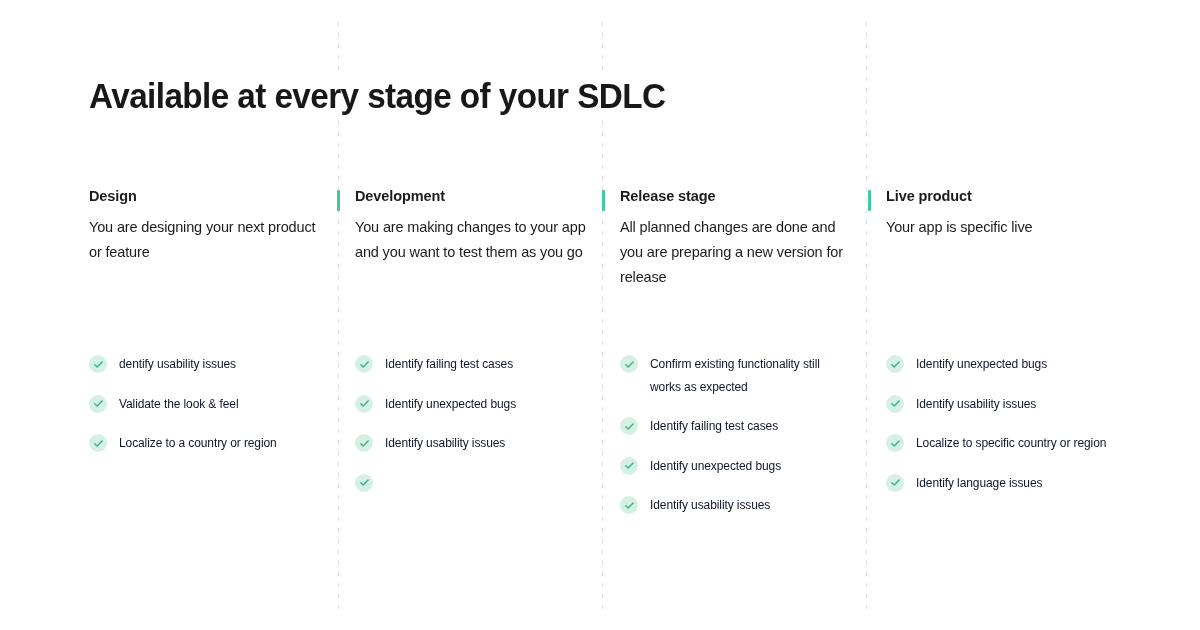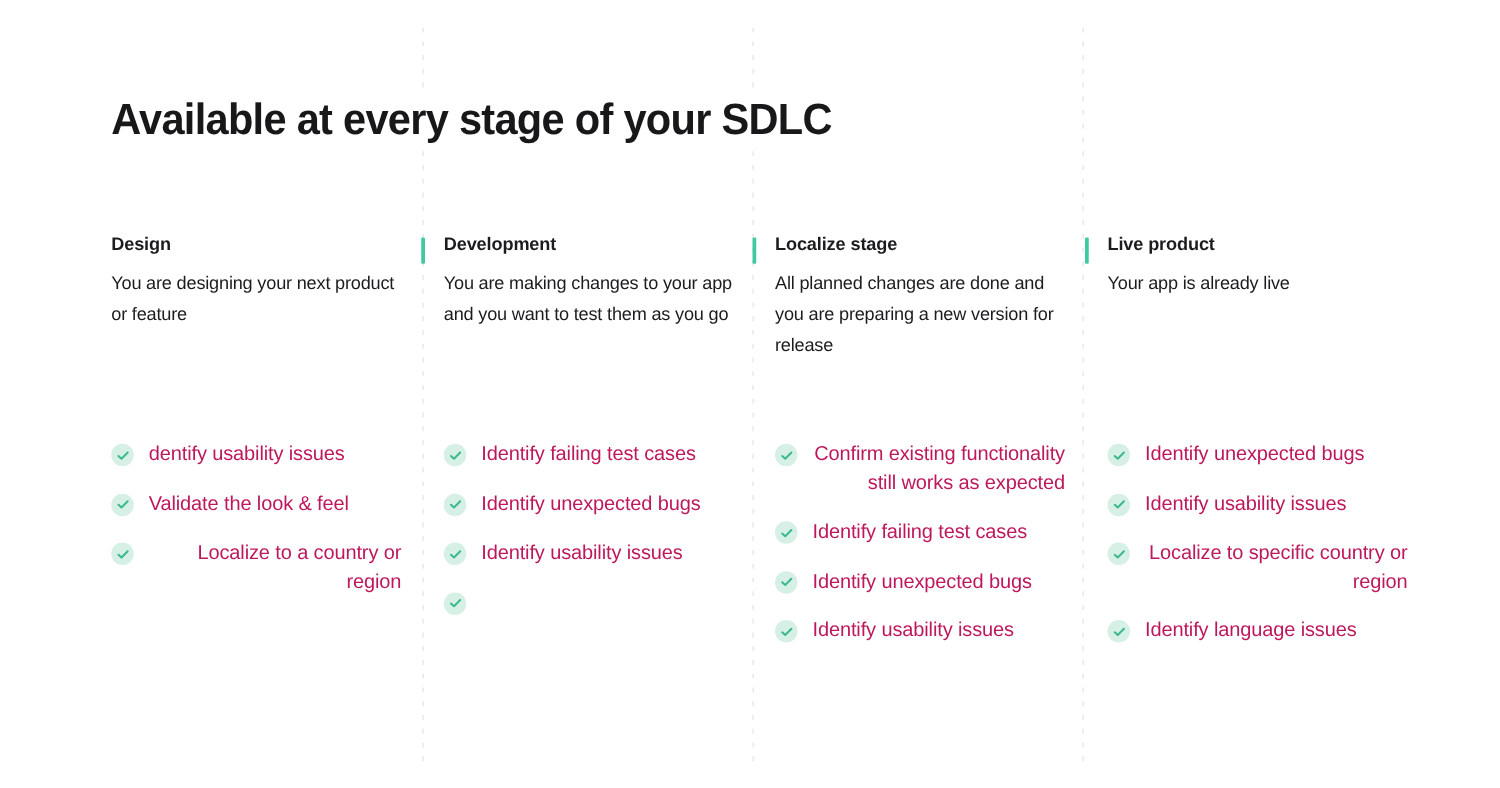--- a/index.html
+++ b/index.html
@@ -136,25 +136,24 @@
     margin-top: 2px;
     margin-right: 12px;
   }
   .check-icon svg {
     display: block;
     width: 11px;
     height: 11px;
   }
 
   .item-label {
-    font-size: 16px;
+    font-size: 12px;
     line-height: 22.5px;
-    color: #be185d;
+    color: #0f172a;
     letter-spacing: -0.1px;
-    text-align: right;
   }
 </style>
 </head>
 <body>
 
 <div class="page">
 
   <div class="divider d1"></div>
   <div class="divider d2"></div>
   <div class="divider d3"></div>
@@ -225,21 +224,21 @@
             <span class="check-icon">
               <svg viewBox="0 0 16 16">
                 <path d="M2.6 8.4 L6.1 11.7 L13.3 4.4" fill="none" stroke="#3ab98f" stroke-width="2.3" stroke-linecap="round" stroke-linejoin="round"></path>
               </svg>
             </span>
           </li>
         </ul>
       </div>
       <div class="col c2">
         <span class="accent-bar"></span>
-        <div class="col-head">Localize stage</div>
+        <div class="col-head">Release stage</div>
         <div class="col-desc">All planned changes are done and you are preparing a new version for release</div>
         <ul class="col-list">
           <li class="list-item">
             <span class="check-icon">
               <svg viewBox="0 0 16 16">
                 <path d="M2.6 8.4 L6.1 11.7 L13.3 4.4" fill="none" stroke="#3ab98f" stroke-width="2.3" stroke-linecap="round" stroke-linejoin="round"></path>
               </svg>
             </span>
             <span class="item-label">Confirm existing functionality still works as expected</span>
           </li>
@@ -265,21 +264,21 @@
                 <path d="M2.6 8.4 L6.1 11.7 L13.3 4.4" fill="none" stroke="#3ab98f" stroke-width="2.3" stroke-linecap="round" stroke-linejoin="round"></path>
               </svg>
             </span>
             <span class="item-label">Identify usability issues</span>
           </li>
         </ul>
       </div>
       <div class="col c3">
         <span class="accent-bar"></span>
         <div class="col-head">Live product</div>
-        <div class="col-desc">Your app is already live</div>
+        <div class="col-desc">Your app is specific live</div>
         <ul class="col-list">
           <li class="list-item">
             <span class="check-icon">
               <svg viewBox="0 0 16 16">
                 <path d="M2.6 8.4 L6.1 11.7 L13.3 4.4" fill="none" stroke="#3ab98f" stroke-width="2.3" stroke-linecap="round" stroke-linejoin="round"></path>
               </svg>
             </span>
             <span class="item-label">Identify unexpected bugs</span>
           </li>
           <li class="list-item">

